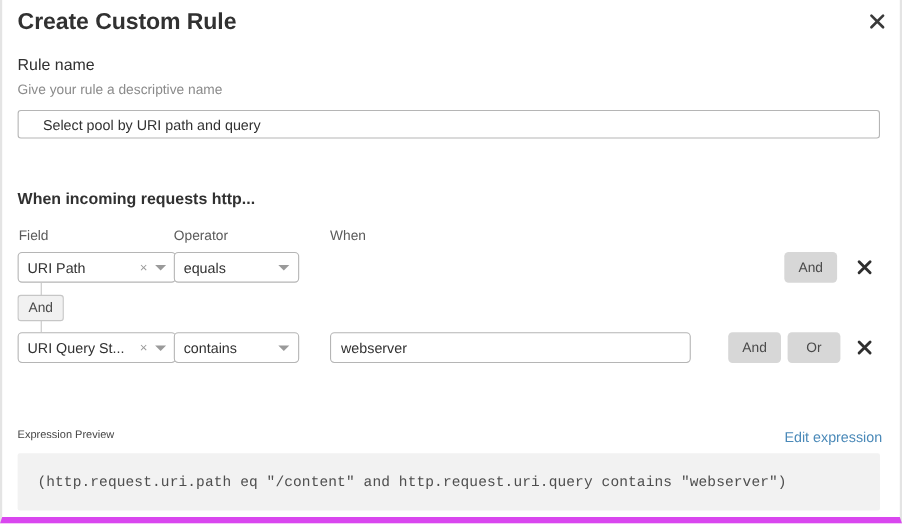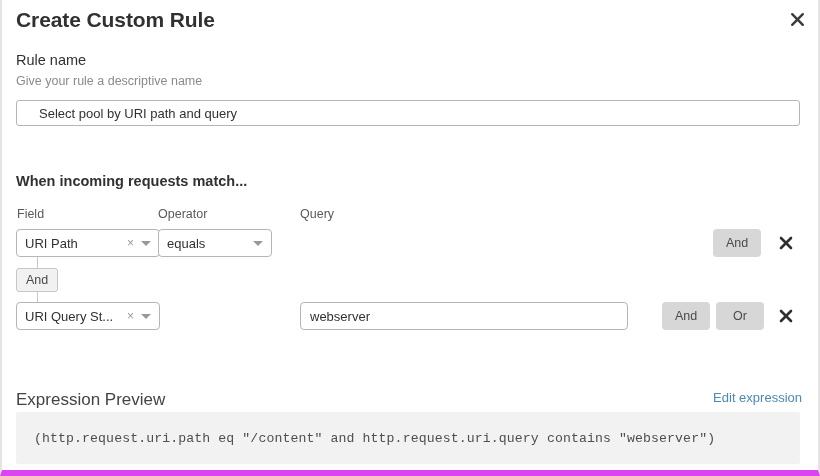--- a/index.html
+++ b/index.html
@@ -194,21 +194,21 @@
     color: #4a4a4a;
     display: flex; align-items: center; justify-content: center;
     cursor: pointer;
     padding: 0;
   }
 
   
   .expr-label {
     position: absolute;
     left: 14px; top: 390px;
-    font-size: 17px;
+    font-size: 10px;
     color: #444;
   }
   .expr-edit-link {
     position: absolute;
     right: 16px; top: 390px;
     font-size: 13px;
     color: #4a89b8;
     text-decoration: none;
     cursor: pointer;
   }
@@ -240,25 +240,25 @@
   <button class="close-btn">
     <svg width="15" height="15" viewBox="0 0 15 15" aria-hidden="true">
       <path d="M2.2 2.2 L12.8 12.8 M12.8 2.2 L2.2 12.8" stroke="#3a3a3a" stroke-width="2.4" stroke-linecap="round"></path>
     </svg>
   </button>
 
   <div class="section-label rule-name-label">Rule name</div>
   <div class="rule-name-help">Give your rule a descriptive name</div>
   <input class="rule-name-input" type="text" value="Select pool by URI path and query" style="">
 
-  <div class="match-heading">When incoming requests match...</div>
+  <div class="match-heading">When incoming requests http...</div>
 
   <div class="col-head field">Field</div>
   <div class="col-head operator">Operator</div>
-  <div class="col-head value">Query</div>
+  <div class="col-head value">When</div>
 
   <div class="cond-row row0">
     <div class="ctrl sel-field">
       <span class="sel-text">URI Path</span>
       <span class="clear-x">×</span>
       <span class="caret"></span>
     </div>
     <div class="ctrl sel-operator">
       <span class="sel-text">equals</span>
       <span class="caret"></span>
@@ -274,20 +274,24 @@
   <div class="connector conn-top"></div>
   <button class="and-badge">And</button>
   <div class="connector conn-bottom"></div>
 
   <div class="cond-row row1">
     <div class="ctrl sel-field">
       <span class="sel-text">URI Query St...</span>
       <span class="clear-x">×</span>
       <span class="caret"></span>
     </div>
+    <div class="ctrl sel-operator">
+      <span class="sel-text">contains</span>
+      <span class="caret"></span>
+    </div>
     <input class="ctrl val-input" type="text" value="webserver" style="">
     <button class="logic-btn btn-and">And</button>
     <button class="logic-btn btn-or">Or</button>
     <button class="del-btn">
       <svg width="14" height="14" viewBox="0 0 14 14" aria-hidden="true">
         <path d="M2 2 L12 12 M12 2 L2 12" stroke="#2f2f2f" stroke-width="2.6" stroke-linecap="round"></path>
       </svg>
     </button>
   </div>
 

